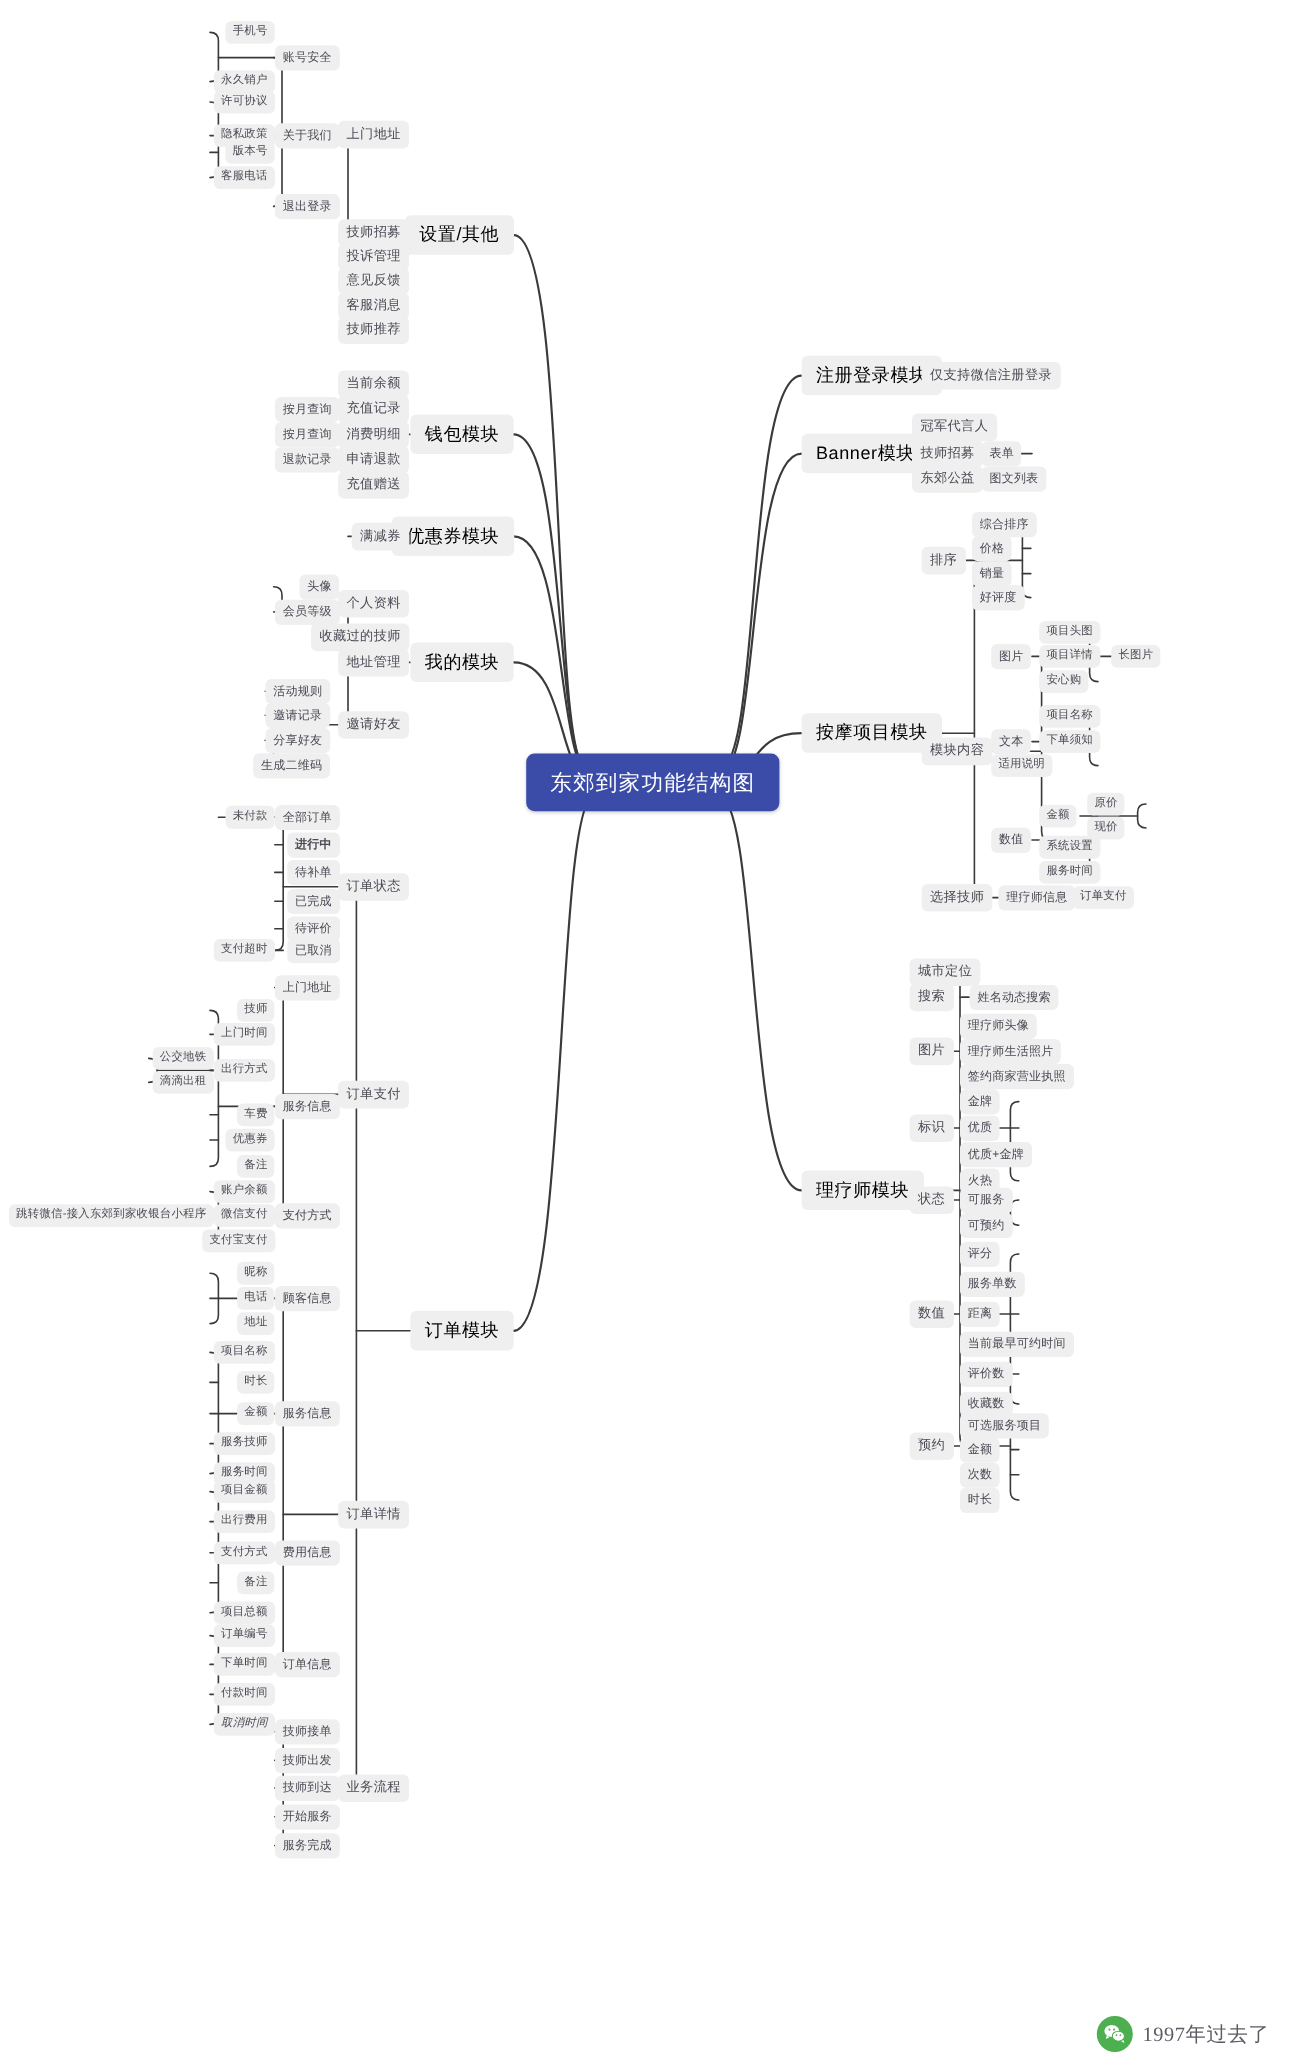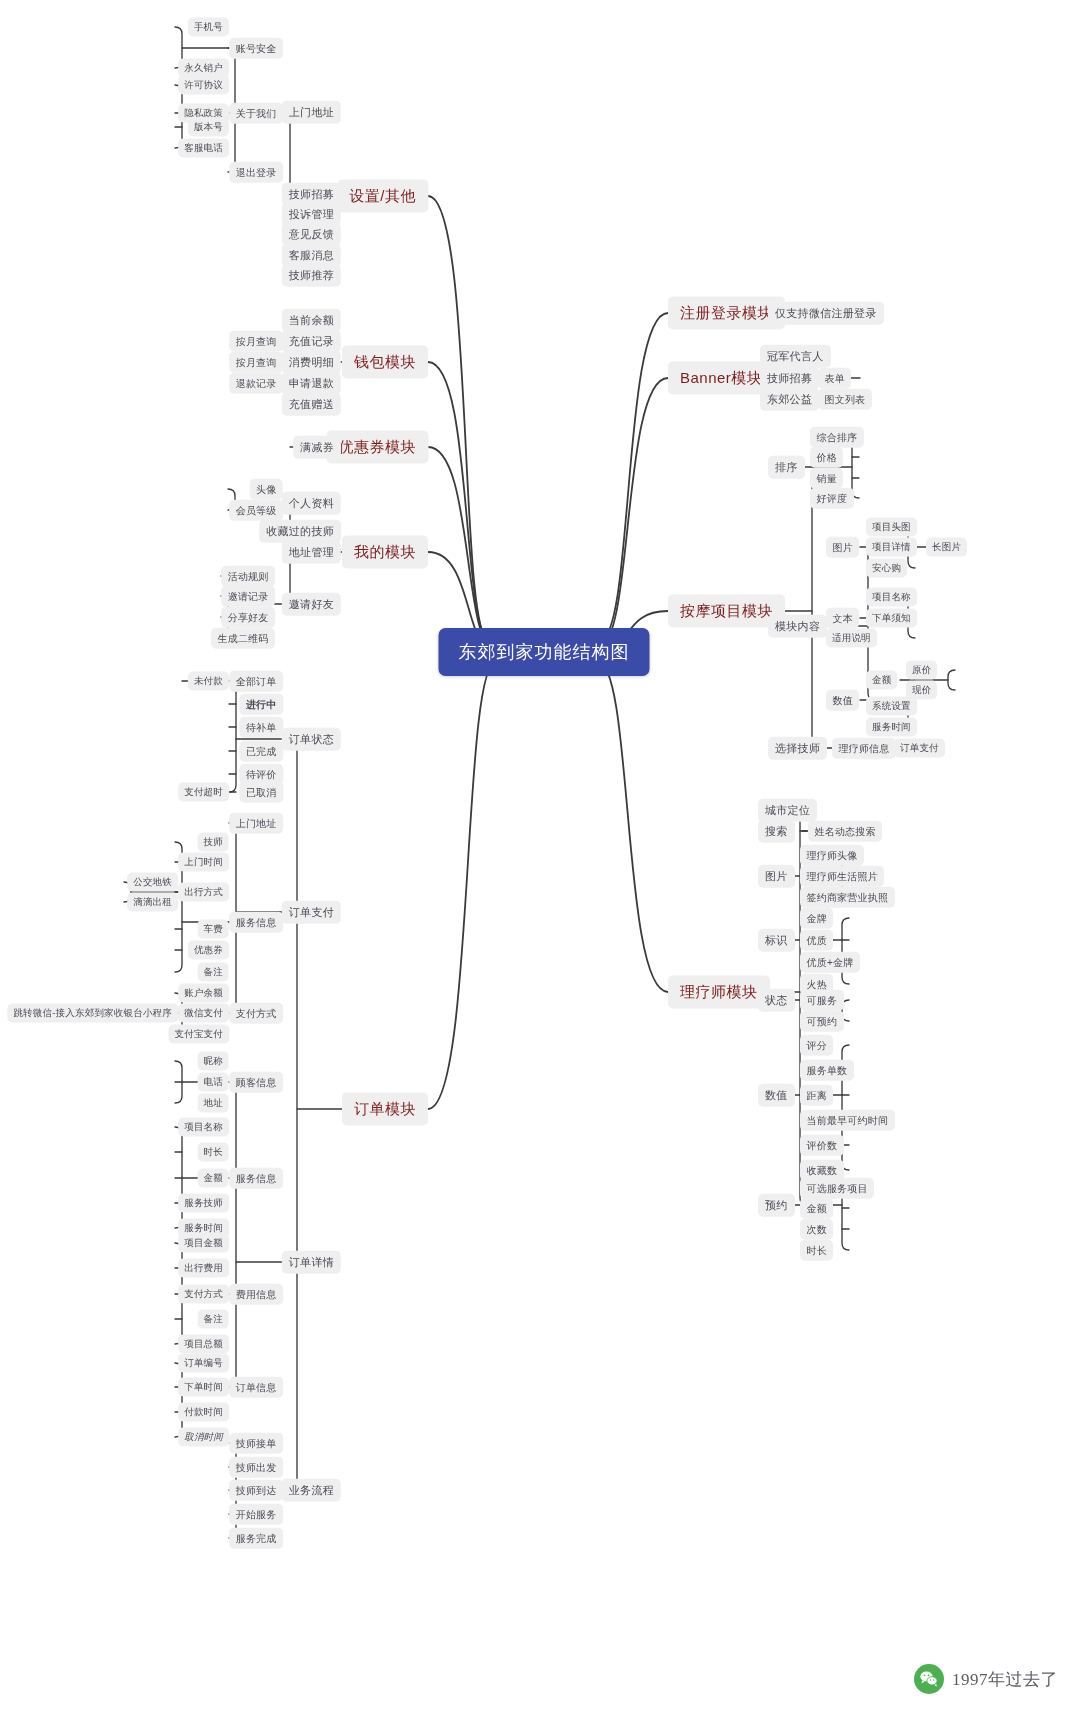--- a/index.html
+++ b/index.html
@@ -45,41 +45,41 @@
   }
   .lv2{
     font-size:11px;
     padding:5px 7px;
     letter-spacing:.3px;
   }
   .lv1{
     font-size:15px;
     padding:8px 12px;
     letter-spacing:.5px;
-    color:#7f1d1d;
+    color:#000000;
   }
   .root{
     position:absolute;
     transform:translate(-50%,-50%);
     background:#3b4ba8;
     color:#ffffff;
     font-size:18px;
     padding:12px 20px;
     border-radius:7px;
     white-space:nowrap;
     letter-spacing:1px;
     box-shadow:0 1px 3px rgba(0,0,0,.18);
   }
   
   .ra{transform:translate(-100%,-50%);}
 
   #watermark{
     position:absolute;
     right:22px;
-    bottom:28px;
+    bottom:12px;
     display:flex;
     align-items:center;
     gap:8px;
   }
   #wm-badge{
     width:30px;height:30px;border-radius:50%;
     background:#4caf50;
     display:flex;align-items:center;justify-content:center;
     flex:0 0 auto;
   }

